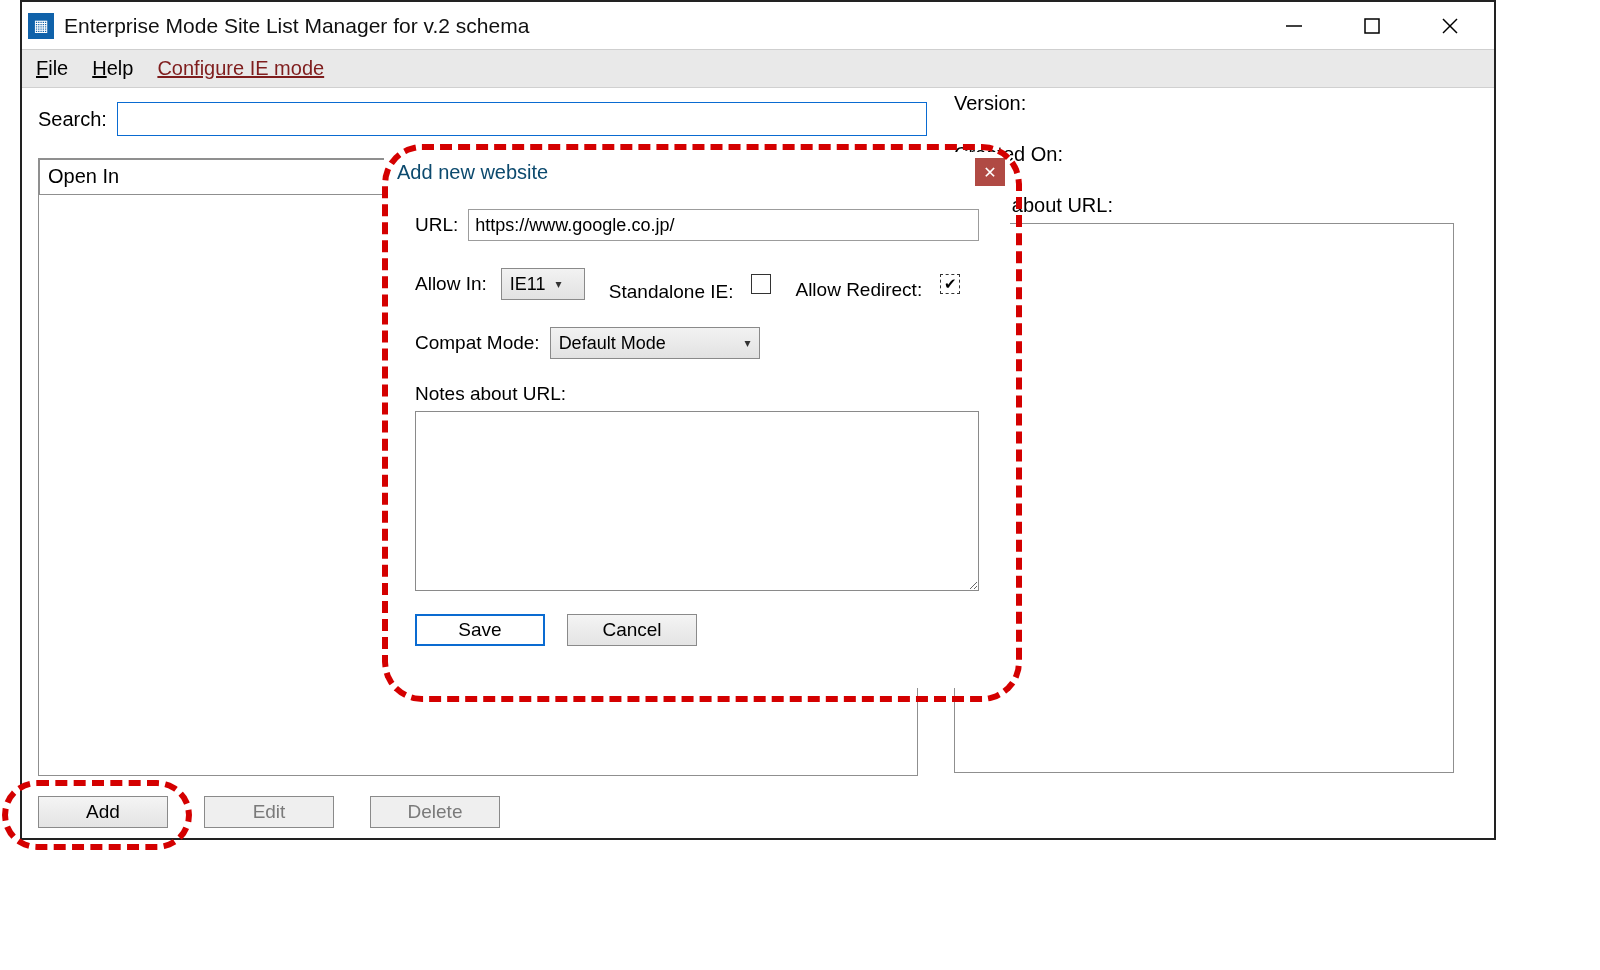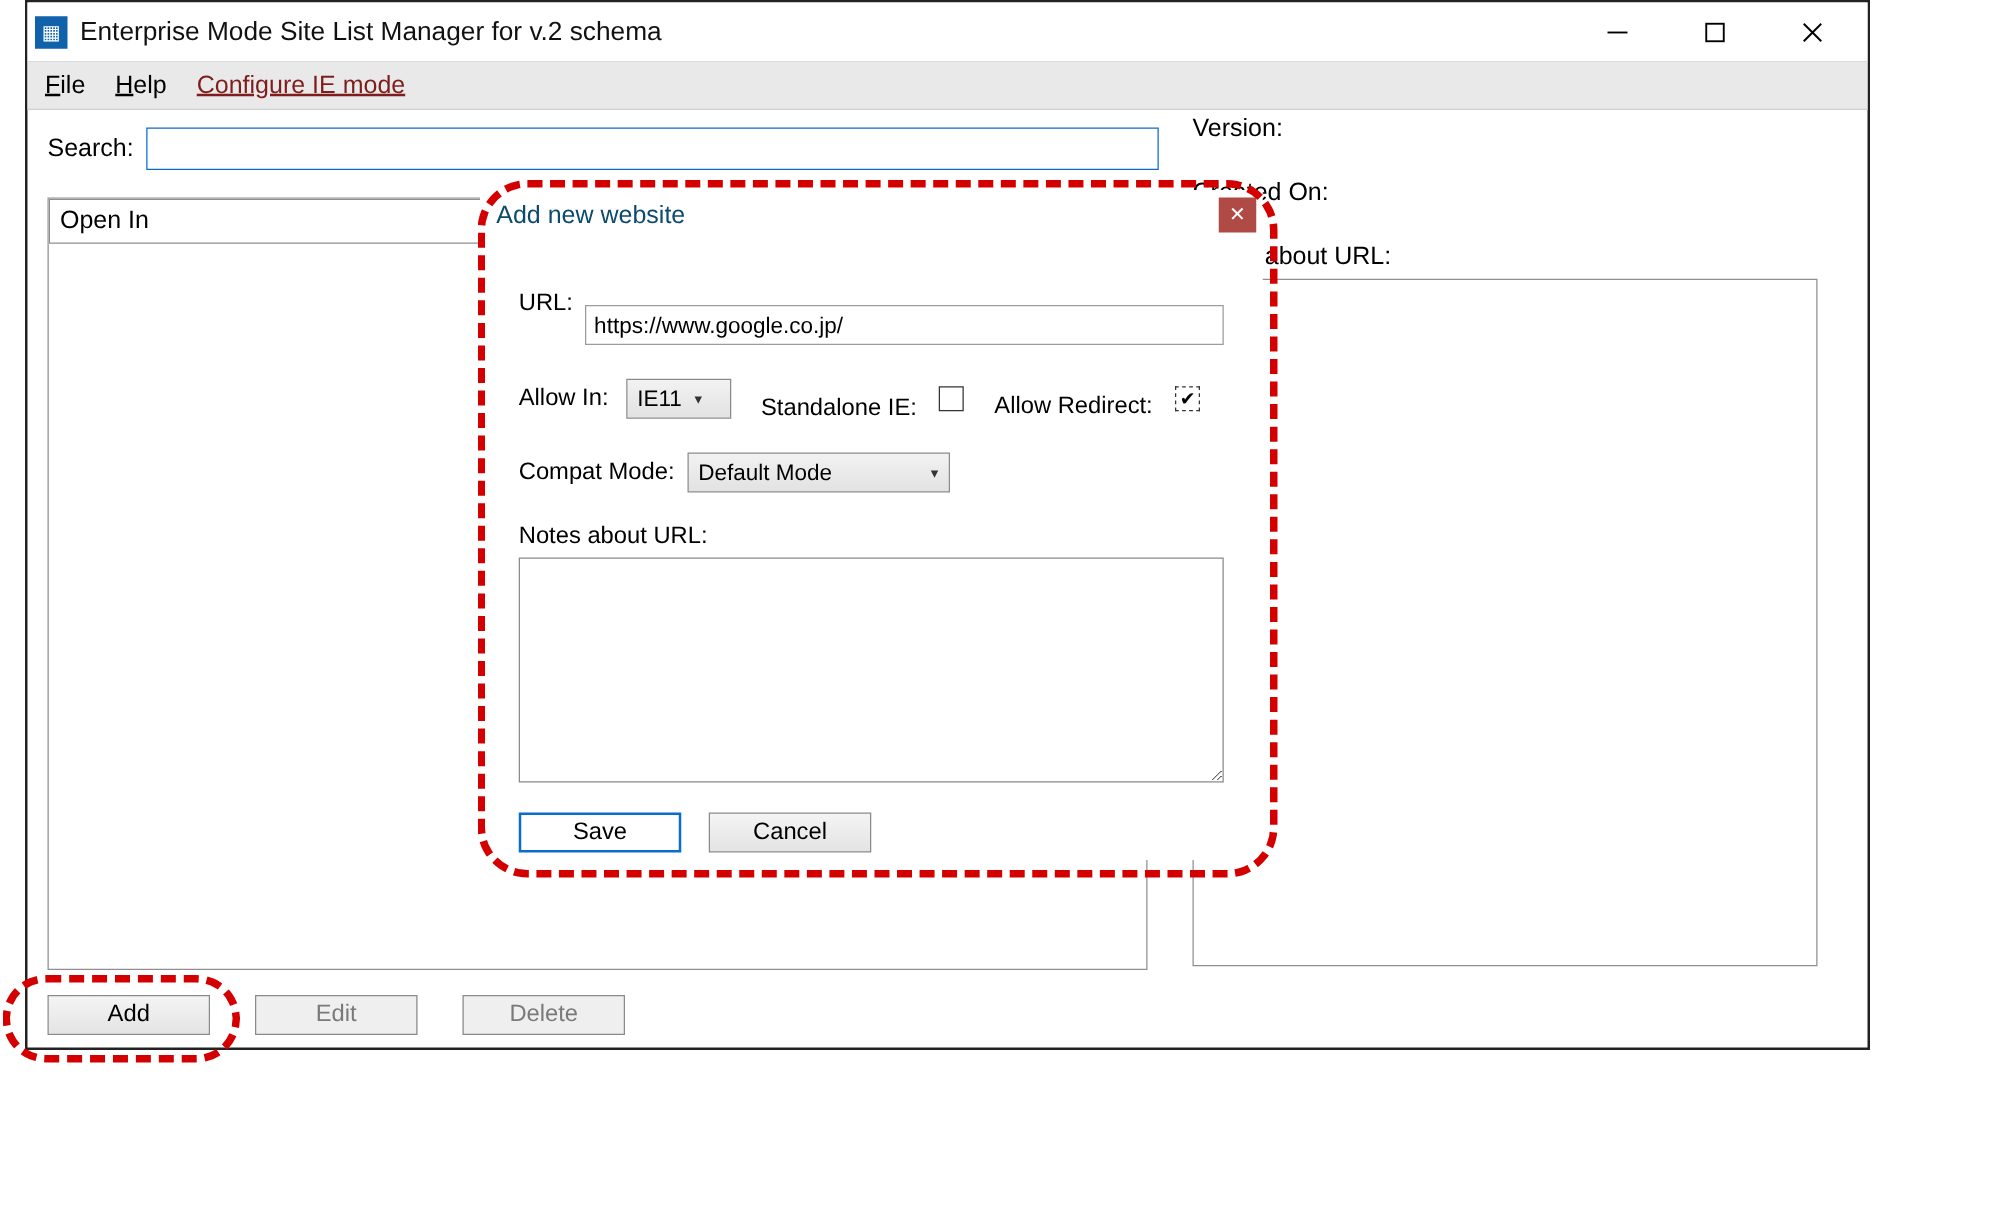--- a/index.html
+++ b/index.html
@@ -129,21 +129,20 @@
   .dlg-body { padding: 22px 30px 10px 30px; font-size:19px;}
   .dlg-row { display:flex; align-items:center; margin-bottom: 24px; gap:10px;}
   .dlg-row label { }
   .dlg-input {
     flex:1;
     height:32px;
     border:1px solid #9c9c9c;
     padding:8px 6px;
     font-size:18px;
     background:#fff;
-    margin-top:35px;
   }
   .combo {
     height:32px;
     border:1px solid #8a8a8a;
     background: linear-gradient(#f2f2f2,#e2e2e2);
     display:flex;align-items:center;
     padding:0 8px;
     font-size:18px;
   }
   .combo .chev { margin-left:10px; font-size:12px; color:#333;}

